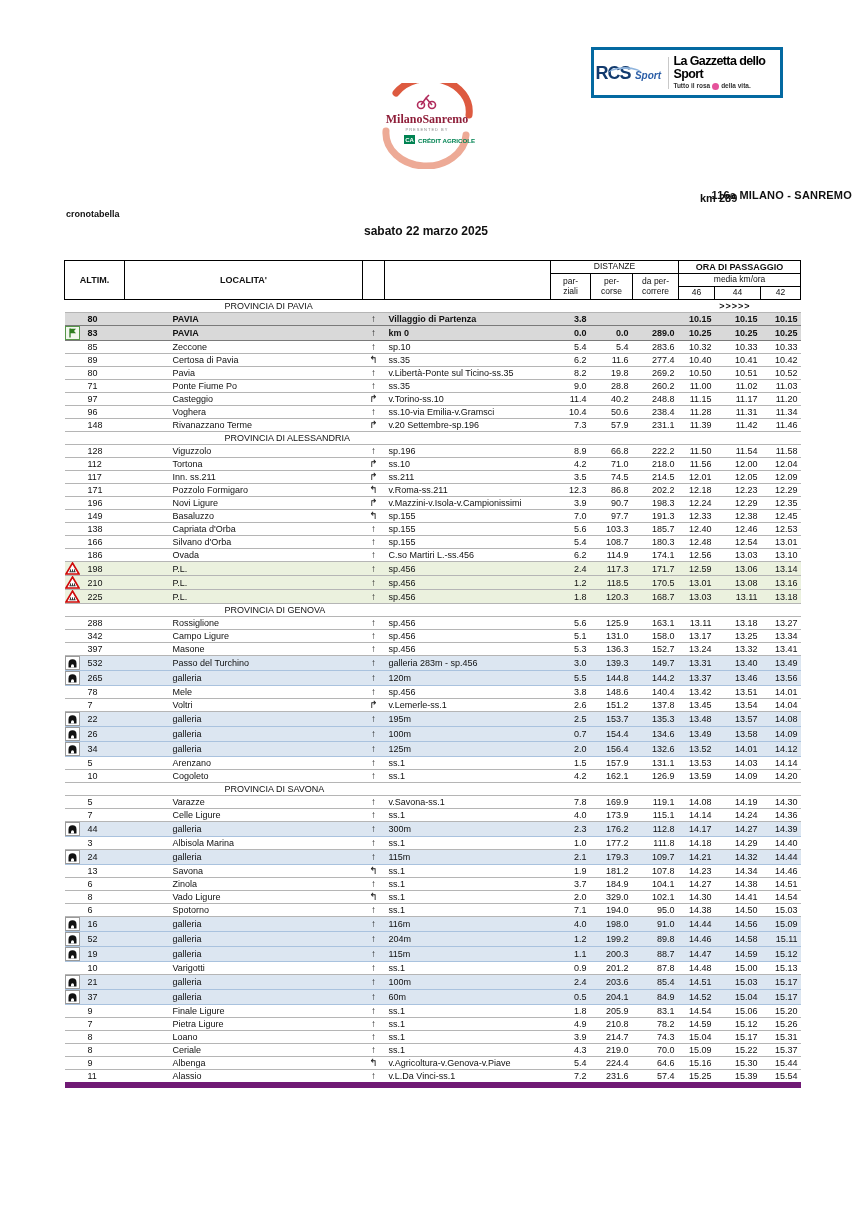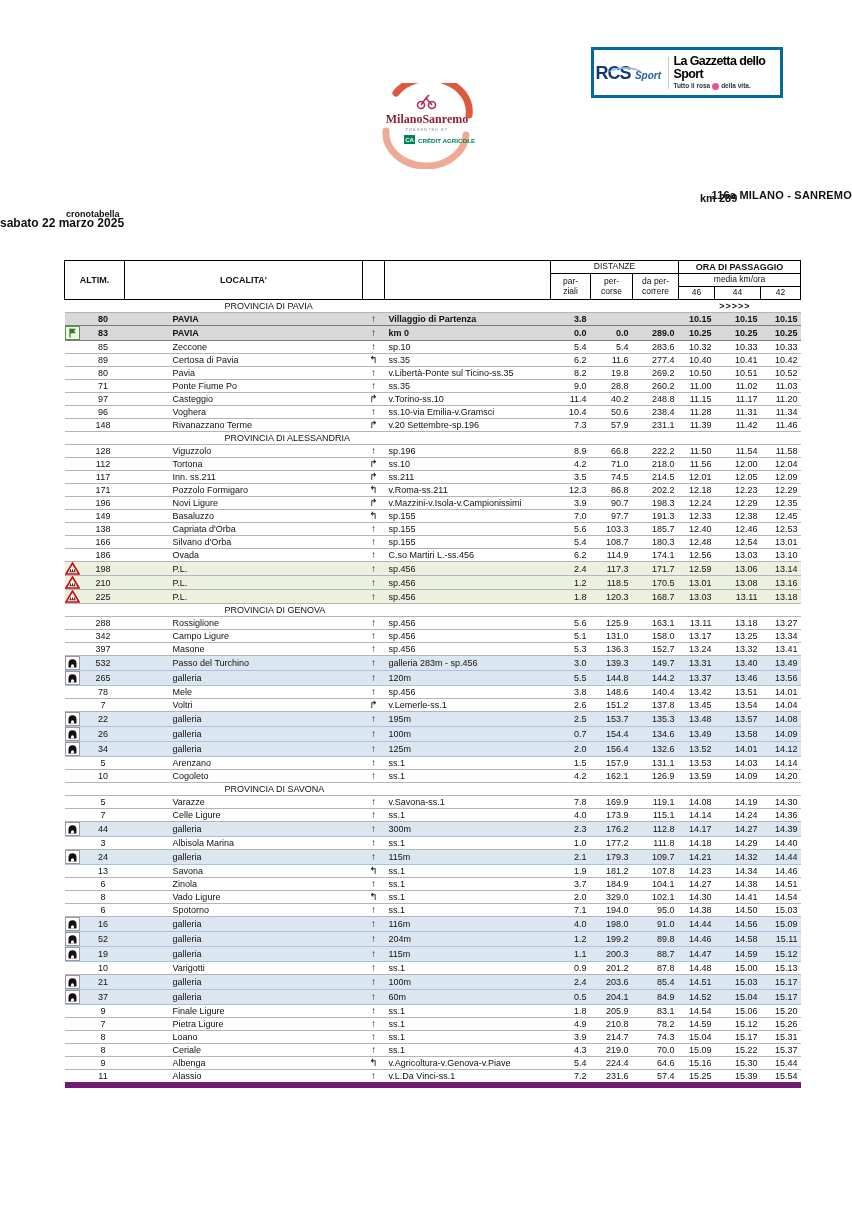--- a/index.html
+++ b/index.html
@@ -22,34 +22,34 @@
   .pink-dot{width:7px;height:7px;border-radius:50%;background:#e5529b;display:inline-block}
 
   
   .race-logo{position:absolute;left:366px;top:83px;width:122px;height:86px}
 
   
   .title{position:absolute;top:189px;left:0;width:100%;text-align:right;
          font-size:11px;font-weight:bold;letter-spacing:.2px}
   .km{position:absolute;top:192px;left:700px;font-size:11px;font-weight:bold}
   .crono{position:absolute;top:209px;left:66px;font-size:9px;font-weight:bold}
-  .date{position:absolute;top:216px;left:0;width:100%;text-align:left;font-size:12px;font-weight:bold}
+  .date{position:absolute;top:224px;left:0;width:100%;text-align:center;font-size:12px;font-weight:bold}
 
   
   table.tt{position:absolute;left:64px;top:260px;width:736px;border-collapse:collapse;
            table-layout:fixed;font-size:9px}
   .tt thead th{border:1px solid #000;font-weight:normal;padding:0;line-height:1.15;
                background:#fff;font-size:8.5px;vertical-align:middle}
   .tt thead th.big{font-weight:bold;font-size:9px}
   .tt thead tr{height:13px}
   .tt tbody td{border-bottom:1px solid #b5b5b5;height:12px;padding:0 3px;line-height:12px;
                overflow:hidden;white-space:nowrap;vertical-align:middle}
   .tt tbody tr:last-child td{border-bottom:6px solid #701a75}
   .c-icon{padding:0 !important}
-  .c-altim{text-align:center;padding-right:6px !important}
+  .c-altim{text-align:left;padding-right:6px !important}
   .c-loc{padding-left:48px !important}
   .sec-label{padding-left:100px !important;text-align:left;font-weight:normal}
   .c-dir{text-align:center;padding:0 !important;font-size:10px}
   .c-road{padding-left:4px !important}
   .c-num{text-align:right;padding-right:4px !important}
   .c-time{text-align:right;padding-right:3px !important}
   .arrows{font-weight:bold;letter-spacing:1px;padding-right:10px !important}
   tr.hl-gray td{background:#d9d9d9;border-top:1px solid #7a7a7a;border-bottom:1px solid #7a7a7a}
   tr.hl-green td{background:#ebf1de}
   tr.hl-blue td{background:#dce6f1;border-top:1px solid #a9c2de;border-bottom:1px solid #a9c2de}

